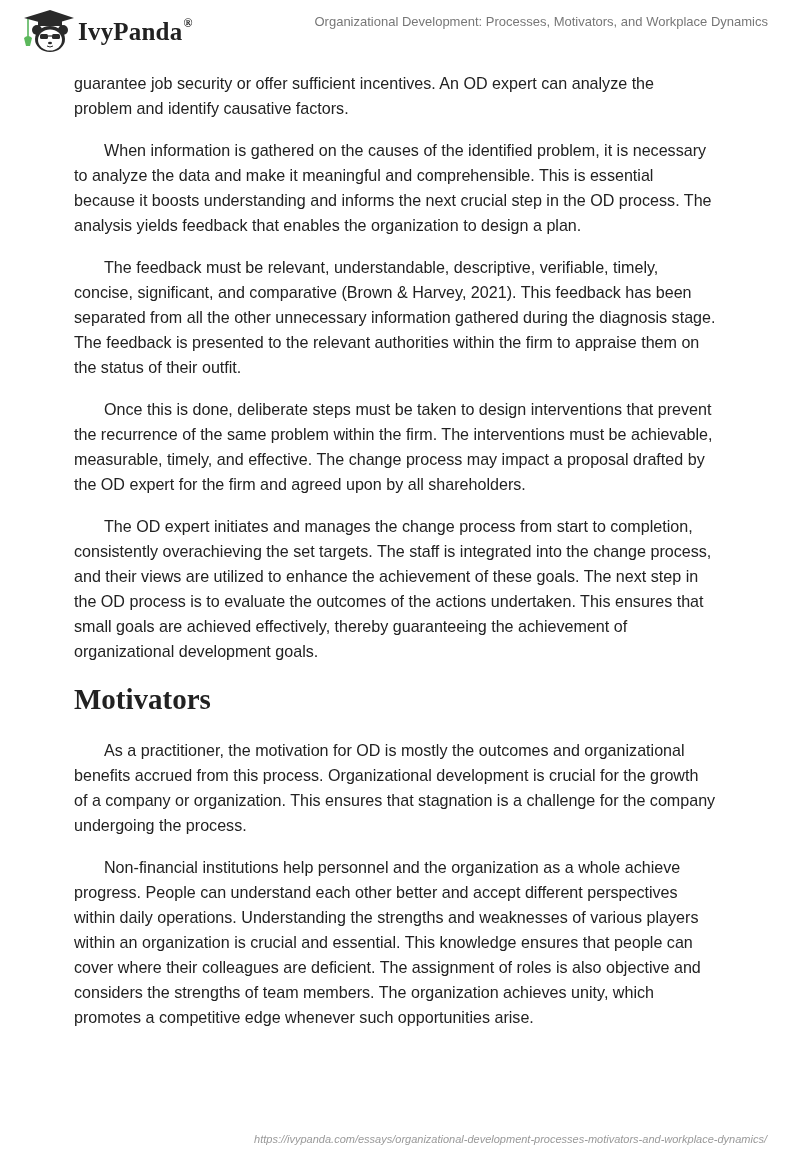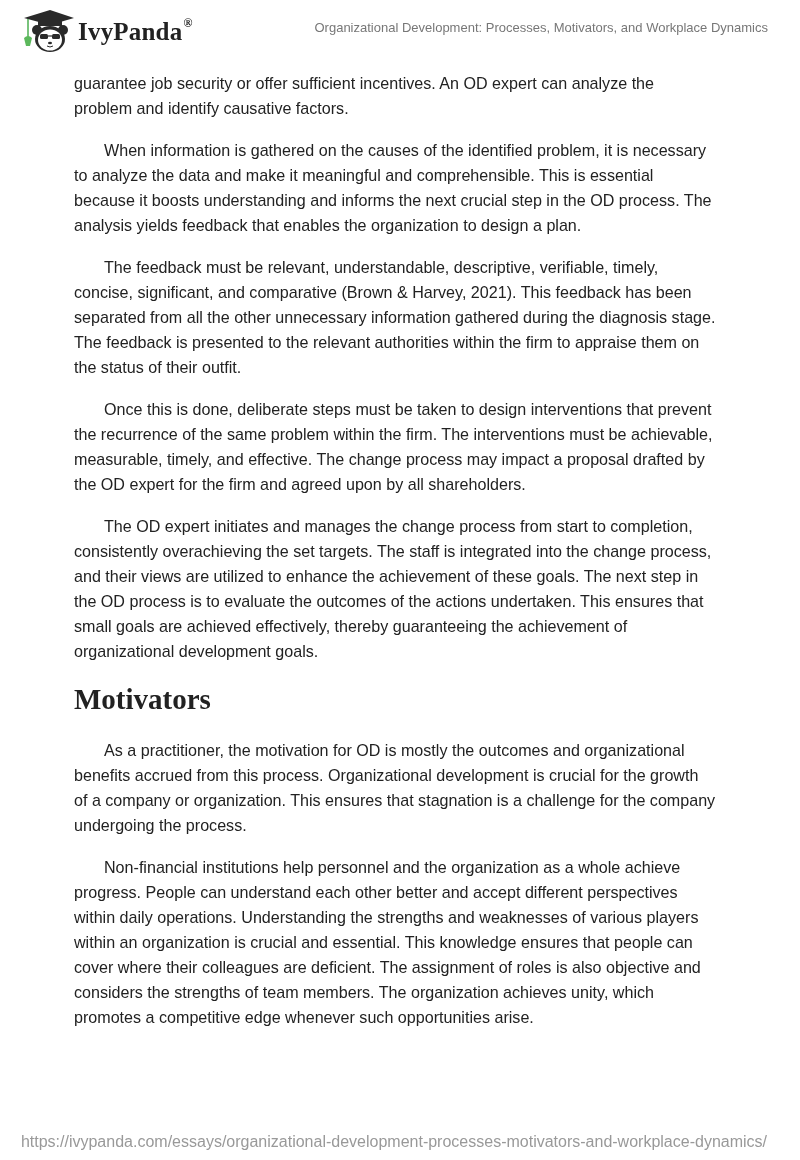--- a/index.html
+++ b/index.html
@@ -4,26 +4,26 @@
 <style>
   html, body { margin: 0; padding: 0; background: #ffffff; }
   body { width: 800px; height: 1160px; position: relative; overflow: hidden;
          font-family: "Liberation Sans", sans-serif; color: #222222; }
   .header { position: absolute; left: 0; top: 0; width: 800px; height: 60px; }
   .logo { position: absolute; left: 16px; top: 8px; display: flex; align-items: center; }
   .logo-icon { width: 60px; height: 46px; }
   .logo-text { font-family: "Liberation Serif", serif; font-weight: bold; font-size: 25px;
                color: #222; margin-left: 2px; letter-spacing: 0.2px; position: relative; top: 1px; }
   .logo-text sup { font-size: 12px; position: relative; top: -4px; margin-left: 1px; }
-  .doc-title { position: absolute; right: 32px; top: 20px; font-size: 13px; color: #777777; }
+  .doc-title { position: absolute; right: 32px; top: 14px; font-size: 13px; color: #777777; }
   .content { position: absolute; left: 74px; top: 71px; width: 660px; }
   p { margin: 0 18px 17px 0; font-size: 16.1px; line-height: 25px; color: #222; text-indent: 30px; }
   p.noindent { text-indent: 0; }
   h2 { margin: 3px 0 21px 0; font-size: 29px; font-weight: bold; line-height: 36px; color: #222; font-family: Liberation Serif, serif; }
-  .footer-url { position: absolute; right: 33px; top: 1133px; font-size: 16px; color: #999999; }
+  .footer-url { position: absolute; right: 33px; top: 1133px; font-size: 11px; color: #999999; font-style: italic; }
 </style>
 </head>
 <body>
 
 <div class="header">
   <div class="logo">
     <svg class="logo-icon" viewBox="0 0 60 46">
 
       <polygon points="8,10 34,2 58,10 34,17" fill="#2a2a2a"></polygon>
       <rect x="22" y="11" width="24" height="7" fill="#2a2a2a"></rect>

